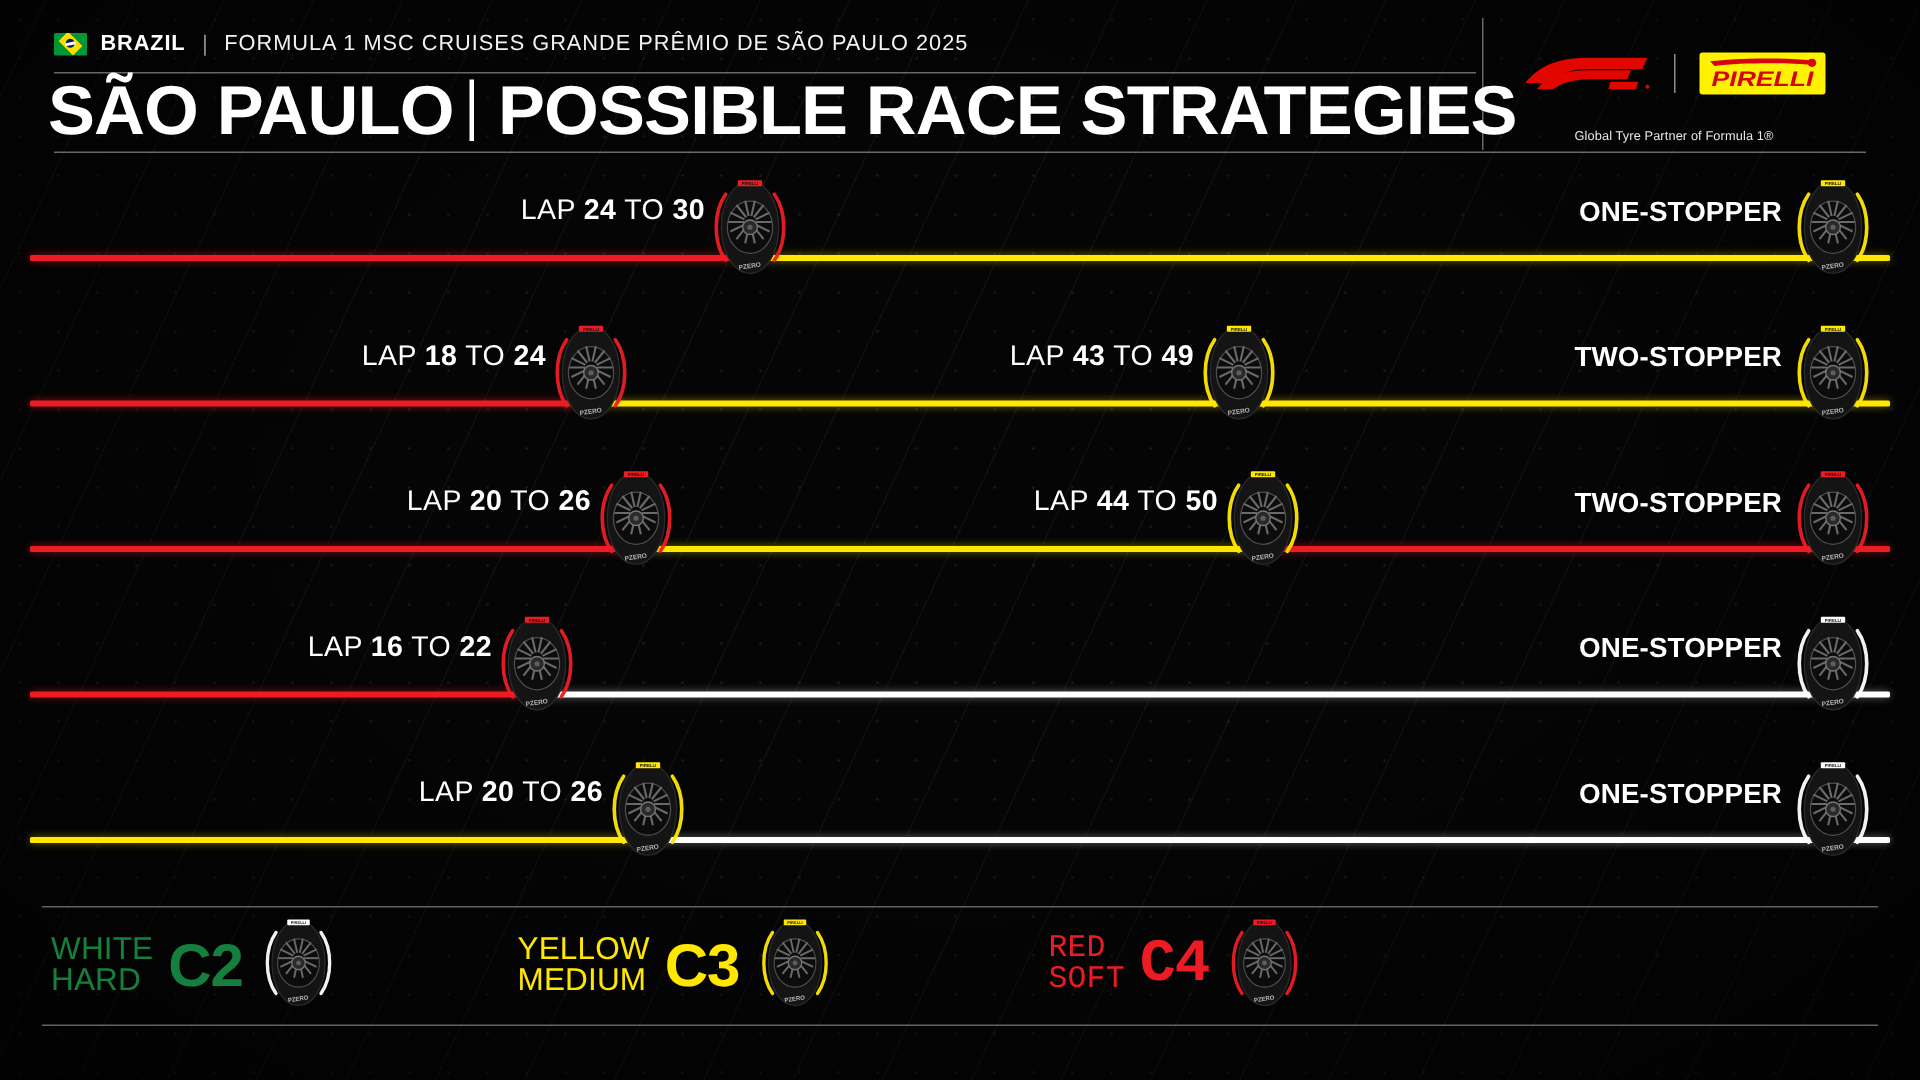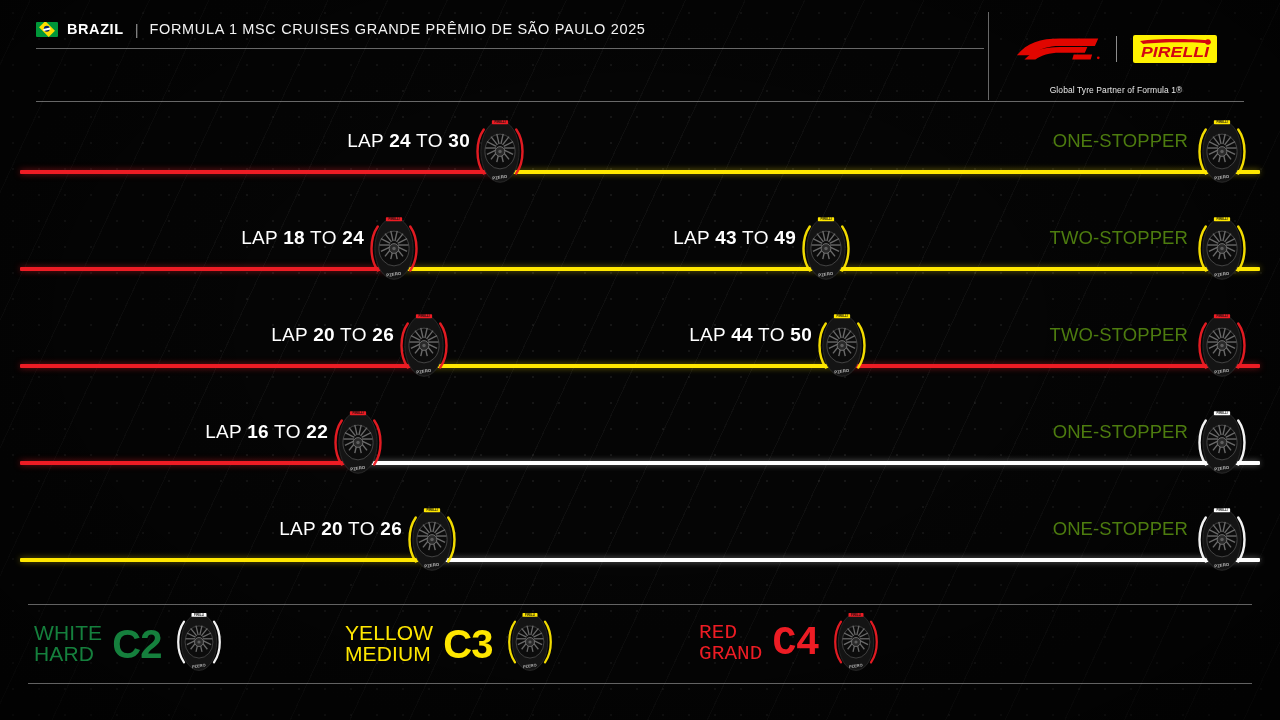--- a/index.html
+++ b/index.html
@@ -106,22 +106,22 @@
 
   
   .stint-label {
     position:absolute; top:18px; transform:translateX(-100%);
     white-space:nowrap; font-size:19px; letter-spacing:.015em;
     color:#fff; font-weight:400;
   }
   .stint-label b { font-weight:bold; }
   .result-label {
     position:absolute; top:18px; transform:translateX(-100%);
-    white-space:nowrap; font-size:18.5px; font-weight:normal;
-    letter-spacing:.005em; color:#4d7c0f;
+    white-space:nowrap; font-size:18.5px; font-weight:bold;
+    letter-spacing:.005em; color:#ffffff;
   }
 
   
   .tyre { position:absolute; top:0; transform:translate(-50%,0); }
 
   
   #legend { position:absolute; left:0; top:604px; width:1280px; height:80px; }
   .leg-rule-t { position:absolute; left:28px; top:0; width:1224px; height:1px;
                 background:rgba(255,255,255,.38); }
   .leg-rule-b { position:absolute; left:28px; top:79px; width:1224px; height:1px;
@@ -164,20 +164,25 @@
             <span class="band"></span>
         </span>
         <span class="country">BRAZIL</span>
         <span class="bar">|</span>
         <span class="gp">FORMULA 1 MSC CRUISES GRANDE PRÊMIO DE SÃO PAULO 2025</span>
       </div>
     </div>
 
     <div class="hdr-rule"></div>
 
+    <div class="title">
+      <span class="t1">SÃO PAULO</span>
+      <span class="sep"></span>
+      <span class="t2">POSSIBLE RACE STRATEGIES</span>
+    </div>
 
     <div class="hdr-rule2"></div>
 
     <div class="hdr-vrule"></div>
     <div class="hdr-right">
       <div class="logos">
         <span class="f1logo">
           <svg viewBox="0 0 200 62" width="84" height="26" aria-hidden="true">
             <g fill="#E10600">
               <path d="M2 46 C26 16 58 6 104 6 L196 6 L188 24 L104 24 C78 24 56 30 40 46 Z"></path>
@@ -712,21 +717,21 @@
     <circle cx="50" cy="56" r="8.4" fill="#2a2a2a" stroke="#767676" stroke-width="1.6"></circle>
     <circle cx="50" cy="56" r="3" fill="#5e5e5e"></circle>
     <g fill="#cfcfcf" font-family="Liberation Sans, sans-serif" font-size="7.5" font-weight="bold" opacity=".85">
       <text x="50" y="103" text-anchor="middle" transform="rotate(-8 50 103)">PZERO</text>
     </g>
   </svg></span>
         </div>
         <div class="leg-item" style="left: 699px;">
           <span class="leg-words c-red">
        <span>RED</span>
-       <span>GRAND</span>
+       <span>SOFT</span>
      </span>
      <span class="leg-code c-red">C4</span>
      <span><svg viewBox="0 0 100 112" width="54" height="60">
     <ellipse cx="50" cy="56" rx="33" ry="53" fill="#141414"></ellipse>
     <ellipse cx="50" cy="56" rx="33" ry="53" fill="none" stroke="#2a2a2a" stroke-width="1.6"></ellipse>
     <path d="M22 18 A34 52 0 0 0 22 94" fill="none" stroke="#ED1C24" stroke-width="4.2" stroke-linecap="round" opacity=".95"></path>
     <path d="M78 18 A34 52 0 0 1 78 94" fill="none" stroke="#ED1C24" stroke-width="4.2" stroke-linecap="round" opacity=".95"></path>
     <rect x="36" y="2" width="28" height="7" rx="1.2" fill="#ED1C24"></rect>
     <g fill="#101010" font-family="Liberation Sans, sans-serif" font-size="5" font-weight="bold">
       <text x="50" y="7.6" text-anchor="middle">PIRELLI</text>

